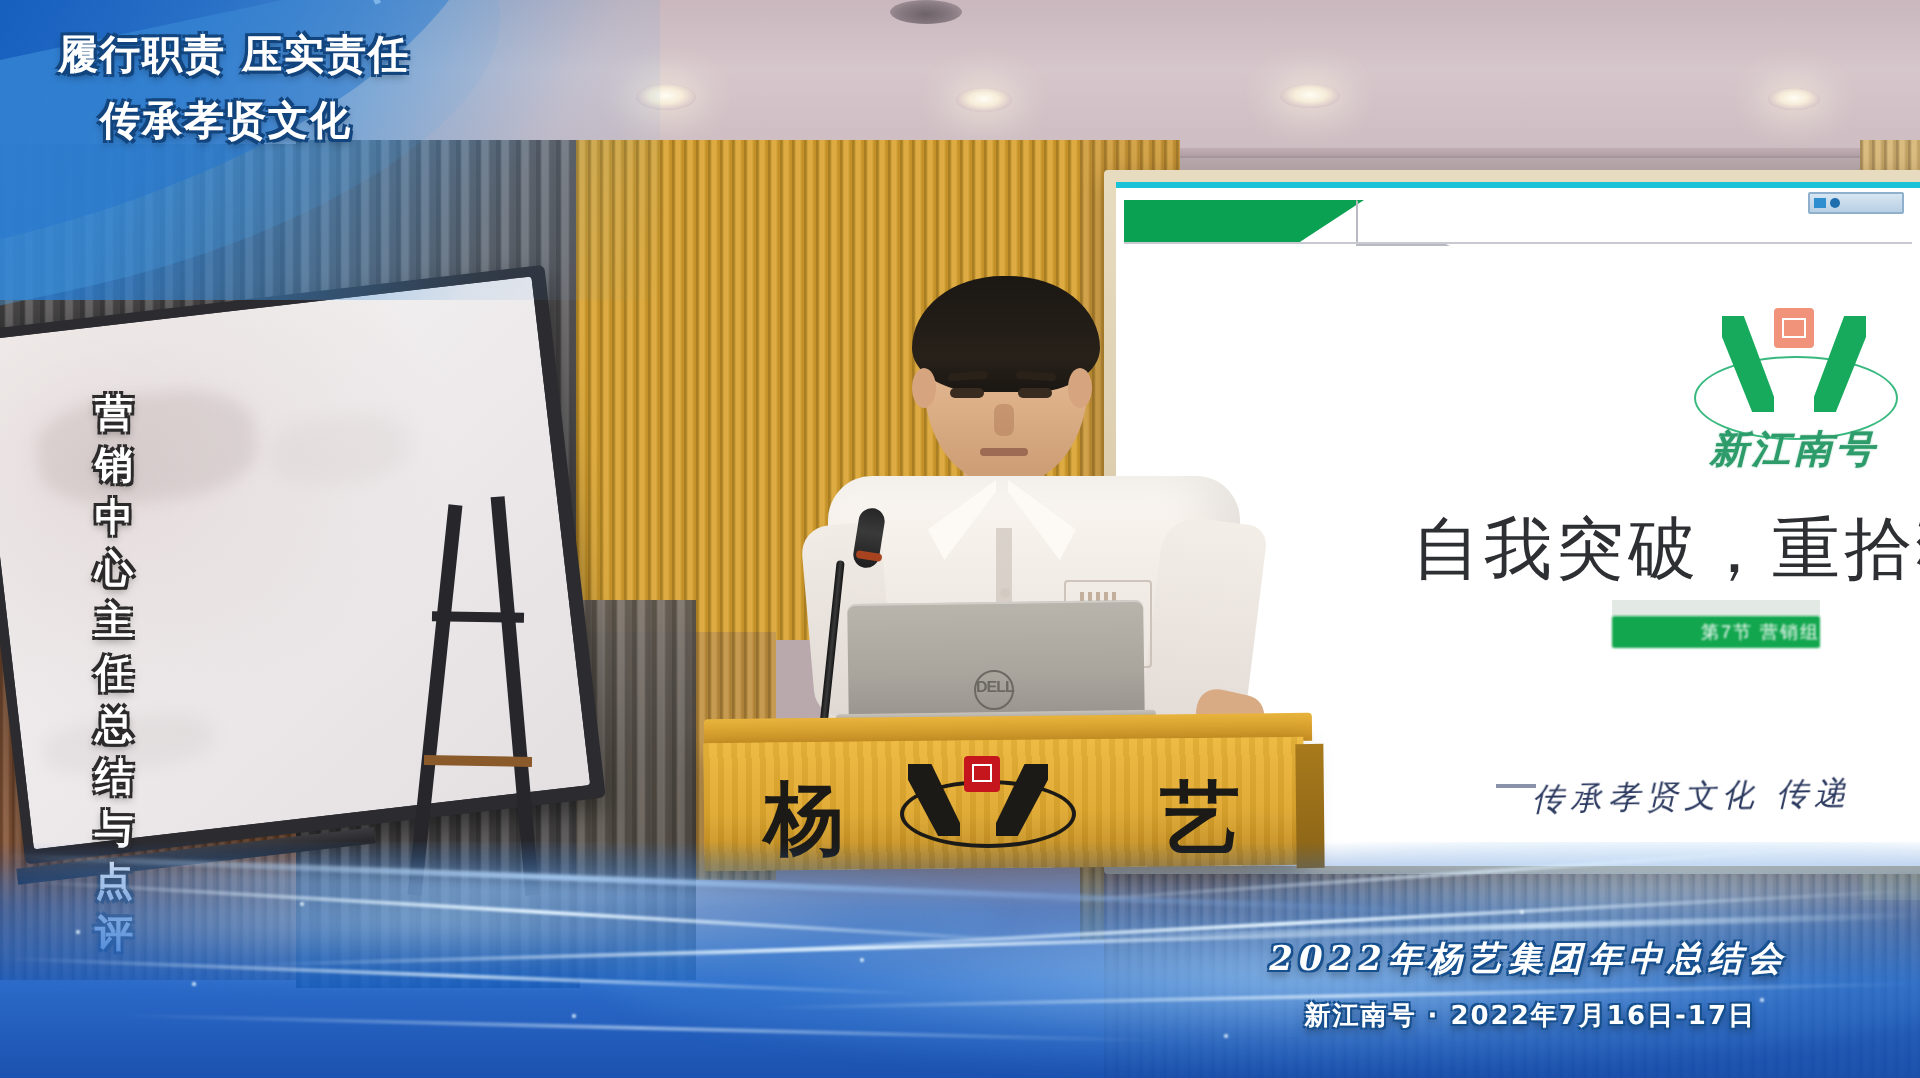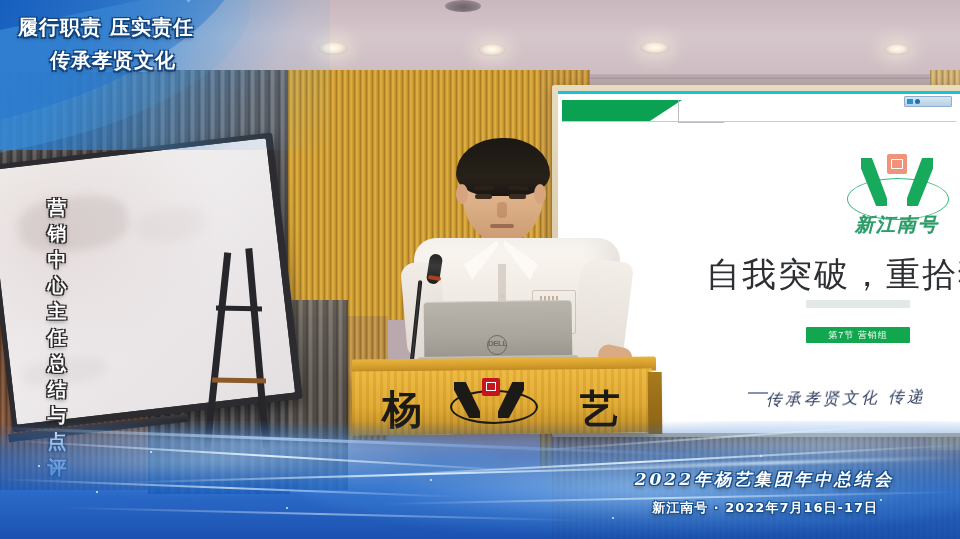--- a/index.html
+++ b/index.html
@@ -124,24 +124,23 @@
     text-shadow:0 0 1px rgba(46,156,106,.6);
   }
   .slide-title{
     position:absolute;left:706px;top:252px;
     font-family:"DejaVu Sans","Liberation Sans",sans-serif;
     font-size:34px;color:#2d2f33;letter-spacing:2px;white-space:nowrap;
   }
   .slide-badge{
     position:absolute;left:806px;top:308px;width:104px;height:16px;
     background:#12a64e;border-radius:1px;
-    color:#ffffff;font-size:9px;line-height:16px;text-align:center;
+    color:#ffffff;font-size:9px;line-height:16px;text-align:right;
     letter-spacing:1px;overflow:hidden;
     filter:blur(.45px);
-    margin-top:19px;
   }
   .slide-badge-ghost{
     position:absolute;left:806px;top:300px;width:104px;height:8px;
     background:rgba(220,228,222,.8);
   }
 
   
   .calligraphy{
     position:absolute;left:766px;top:388px;width:194px;height:30px;
     font-family:"DejaVu Serif","Liberation Serif",serif;
@@ -297,21 +296,21 @@
   .headline{
     position:absolute;left:0;top:14px;width:300px;
     color:#ffffff;font-weight:bold;
     font-family:"DejaVu Sans","Liberation Sans",sans-serif;
     text-shadow:
       -1.5px -1.5px 0 #12447e, 1.5px -1.5px 0 #12447e,
       -1.5px  1.5px 0 #12447e, 1.5px  1.5px 0 #12447e,
        0 2px 4px rgba(0,0,0,.45);
     pointer-events:none;
   }
-  .headline .l1{font-size:20px;letter-spacing:1px;padding-left:18px;}
+  .headline .l1{font-size:20px;letter-spacing:1px;padding-left:18px;margin-left:11px;}
   .headline .l2{font-size:20px;letter-spacing:1px;padding-left:50px;margin-top:6px;}
 
   .vtext{
     position:absolute;left:42px;top:146px;width:30px;
     color:#ffffff;font-weight:bold;font-size:19px;line-height:26px;
     font-family:"DejaVu Sans","Liberation Sans",sans-serif;
     text-align:center;
     text-shadow:
       -1.4px -1.4px 0 #2c2a2a, 1.4px -1.4px 0 #2c2a2a,
       -1.4px  1.4px 0 #2c2a2a, 1.4px  1.4px 0 #2c2a2a,

